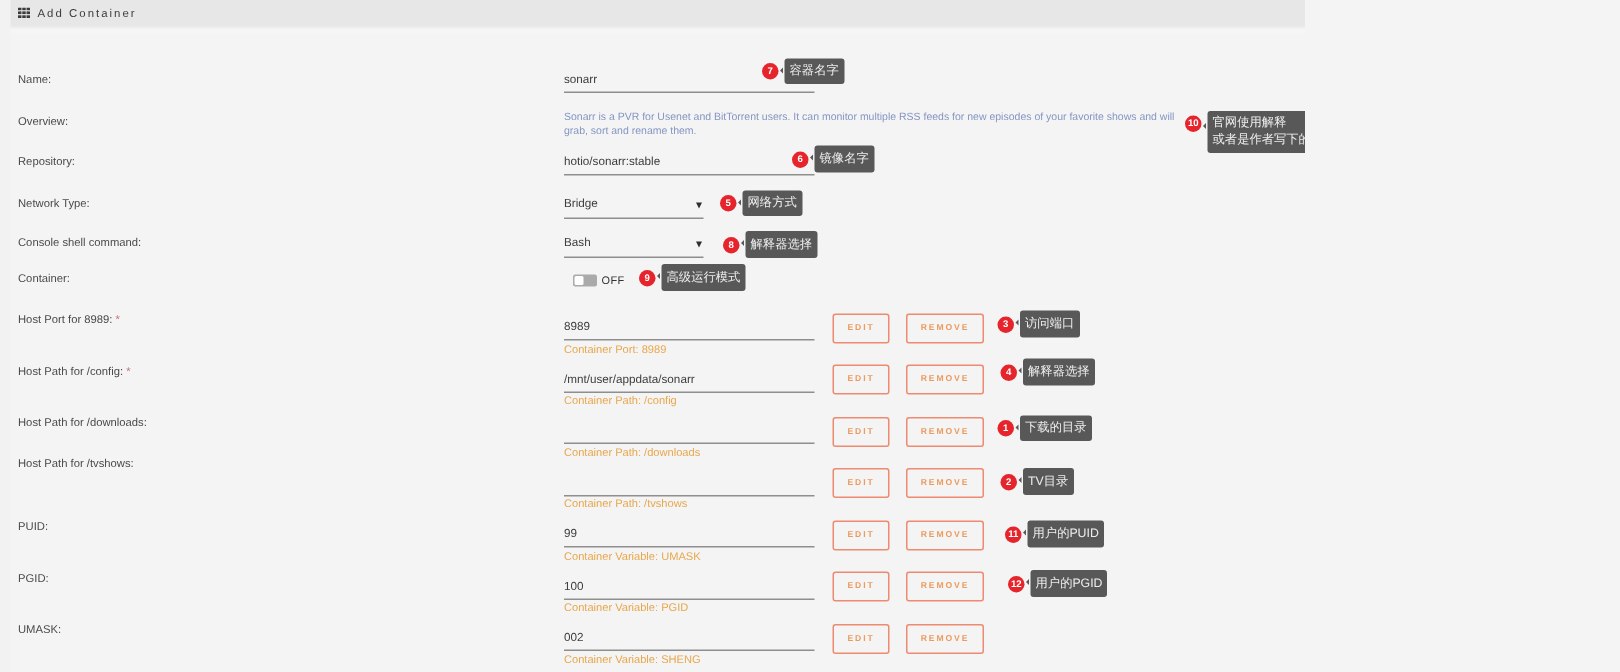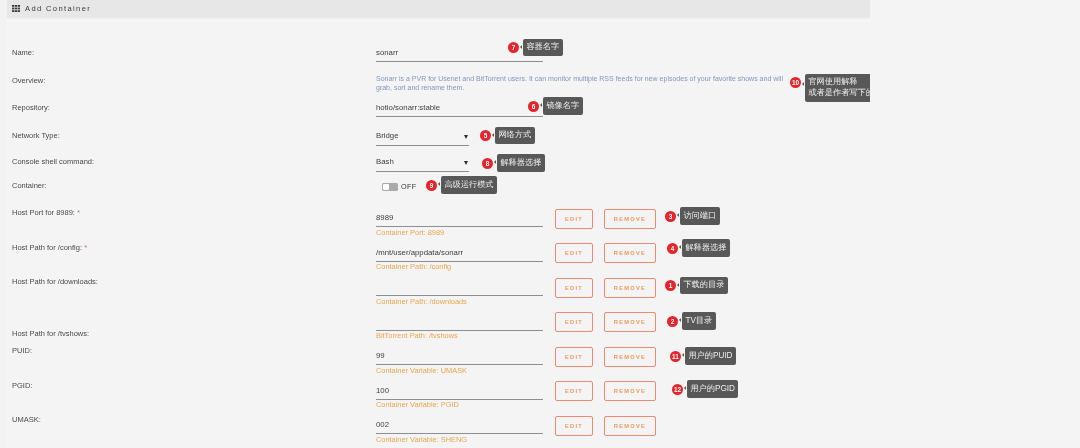--- a/index.html
+++ b/index.html
@@ -122,24 +122,24 @@
       <span class="underline" style="top:260.5px;width:167px"></span>
       <span class="sub" style="top:263px">Container Path: /config</span>
       <button class="btn edit" style="top:243px">EDIT</button>
       <button class="btn remove" style="top:243px">REMOVE</button>
       <span class="lab" style="top:278px"><span>Host Path for /downloads:</span></span>
       <span class="val" style="top:282px"></span>
       <span class="underline" style="top:295px;width:167px"></span>
       <span class="sub" style="top:297.5px">Container Path: /downloads</span>
       <button class="btn edit" style="top:277.5px">EDIT</button>
       <button class="btn remove" style="top:277.5px">REMOVE</button>
-      <span class="lab" style="top:330px"><span>Host Path for /tvshows:</span></span>
+      <span class="lab" style="top:305px"><span>Host Path for /tvshows:</span></span>
       <span class="val" style="top:316.5px"></span>
       <span class="underline" style="top:329.5px;width:167px"></span>
-      <span class="sub" style="top:332px">BitTorrent Path: /tvshows</span>
+      <span class="sub" style="top:332px">Container Path: /tvshows</span>
       <button class="btn edit" style="top:312px">EDIT</button>
       <button class="btn remove" style="top:312px">REMOVE</button>
       <span class="lab" style="top:347px"><span>PUID:</span></span>
       <span class="val" style="top:351px">99</span>
       <span class="underline" style="top:364px;width:167px"></span>
       <span class="sub" style="top:366.5px">Container Variable: UMASK</span>
       <button class="btn edit" style="top:346.5px">EDIT</button>
       <button class="btn remove" style="top:346.5px">REMOVE</button>
       <span class="lab" style="top:381.5px"><span>PGID:</span></span>
       <span class="val" style="top:385.5px">100</span>

